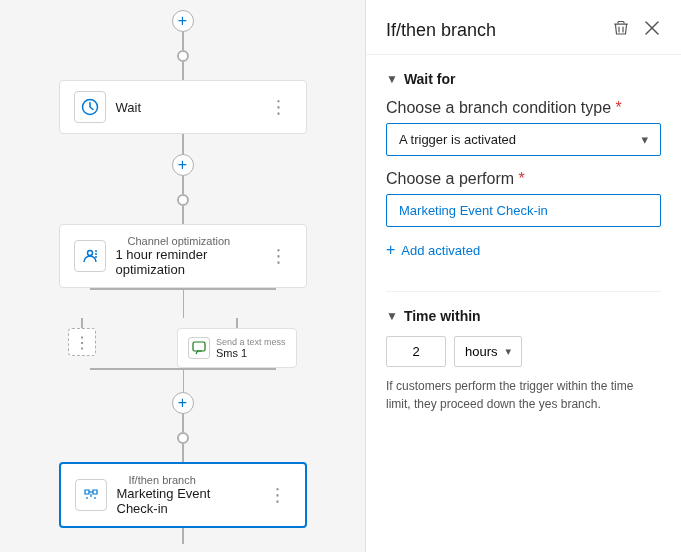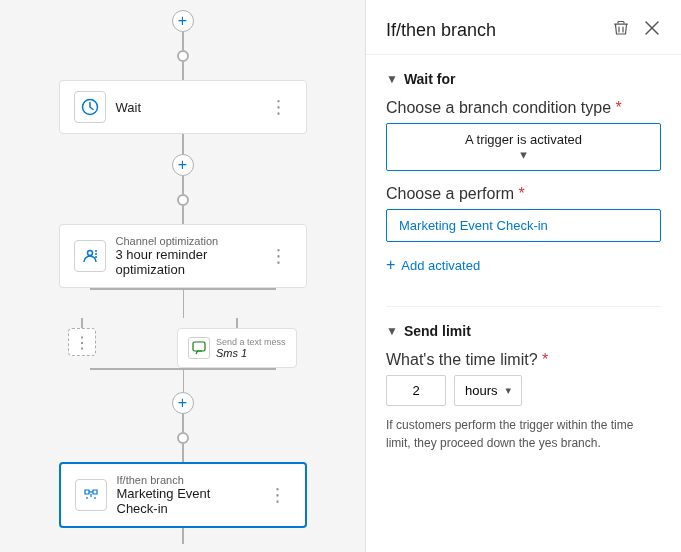--- a/index.html
+++ b/index.html
@@ -94,20 +94,21 @@
       flex-shrink: 0;
     }
 
     .flow-card .card-content {
       flex: 1;
     }
 
     .flow-card .card-label {
       font-size: 11px;
       color: #666;
+      margin-left: 12px;
     }
 
     .flow-card .card-title {
       font-size: 13px;
       color: #1a1a1a;
       font-weight: 500;
     }
 
     .branch-col {
       display: flex;
@@ -145,21 +146,20 @@
       font-size: 9px;
       color: #888;
     }
 
     .small-card .sc-title {
       font-size: 11px;
       color: #1a1a1a;
       white-space: nowrap;
       overflow: hidden;
       text-overflow: ellipsis;
-      font-style: italic;
     }
 
     
     .right-panel {
       width: 316px;
       height: 552px;
       background: white;
       border-left: 1px solid #e0e0e0;
       display: flex;
       flex-direction: column;
@@ -233,21 +233,20 @@
       border-radius: 2px;
       padding: 8px 12px;
       font-size: 13px;
       color: #1a1a1a;
       display: flex;
       align-items: center;
       justify-content: space-between;
       cursor: pointer;
       background: white;
       margin-bottom: 14px;
-      flex-direction: column;
     }
 
     .select-dropdown .chevron-down {
       color: #555;
     }
 
     .text-input {
       width: 100%;
       border: 1px solid #0078d4;
       border-radius: 2px;
@@ -370,21 +369,21 @@
         <svg width="18" height="18" viewBox="0 0 18 18" fill="none">
           <circle cx="9" cy="6" r="2.5" stroke="#0078d4" stroke-width="1.5"></circle>
           <path d="M3 15c0-3.3 2.7-6 6-6s6 2.7 6 6" stroke="#0078d4" stroke-width="1.5" fill="none"></path>
           <line x1="14" y1="4" x2="16" y2="4" stroke="#0078d4" stroke-width="1.5"></line>
           <line x1="14" y1="7" x2="16" y2="7" stroke="#0078d4" stroke-width="1.5"></line>
           <line x1="14" y1="10" x2="16" y2="10" stroke="#0078d4" stroke-width="1.5"></line>
         </svg>
       </div>
       <div class="card-content">
         <div class="card-label">Channel optimization</div>
-        <div class="card-title">3 hour reminder optimization</div>
+        <div class="card-title">1 hour reminder optimization</div>
       </div>
       <div class="dots-menu">⋮</div>
     </div>
 
     <div style="width:310px; position:relative; height:30px;">
       <div style="position:absolute; top:0; left:50%; width:1px; height:30px; background:#b0b0b0;"></div>
       <div style="position:absolute; top:0; left:20%; right:20%; height:2px; background:#b0b0b0;"></div>
     </div>
 
     <div style="width:310px; display:flex; justify-content:space-around; align-items:flex-start;">
@@ -494,27 +493,23 @@
       <span class="add-condition-plus">+</span>
       <span>Add activated</span>
     </button>
   </div>
 
   <div class="divider"></div>
 
   <div class="time-limit-section">
     <div class="section-header">
       <span class="section-chevron">▼</span>
-      <span class="section-title">Send limit</span>
-    </div>
-
-    <div class="field-label">
-      <span>What's the time limit?</span>
-      <span class="required"> *</span>
-    </div>
+      <span class="section-title">Time within</span>
+    </div>
+
 
     <div class="time-input-row">
       <input type="text" class="time-number-input" value="2" style="">
       <div class="time-unit-select">
         <span>hours</span>
         <span class="chevron">▾</span>
       </div>
     </div>
 
     <div class="time-description">If customers perform the trigger within the time limit, they proceed down the yes branch.</div>

